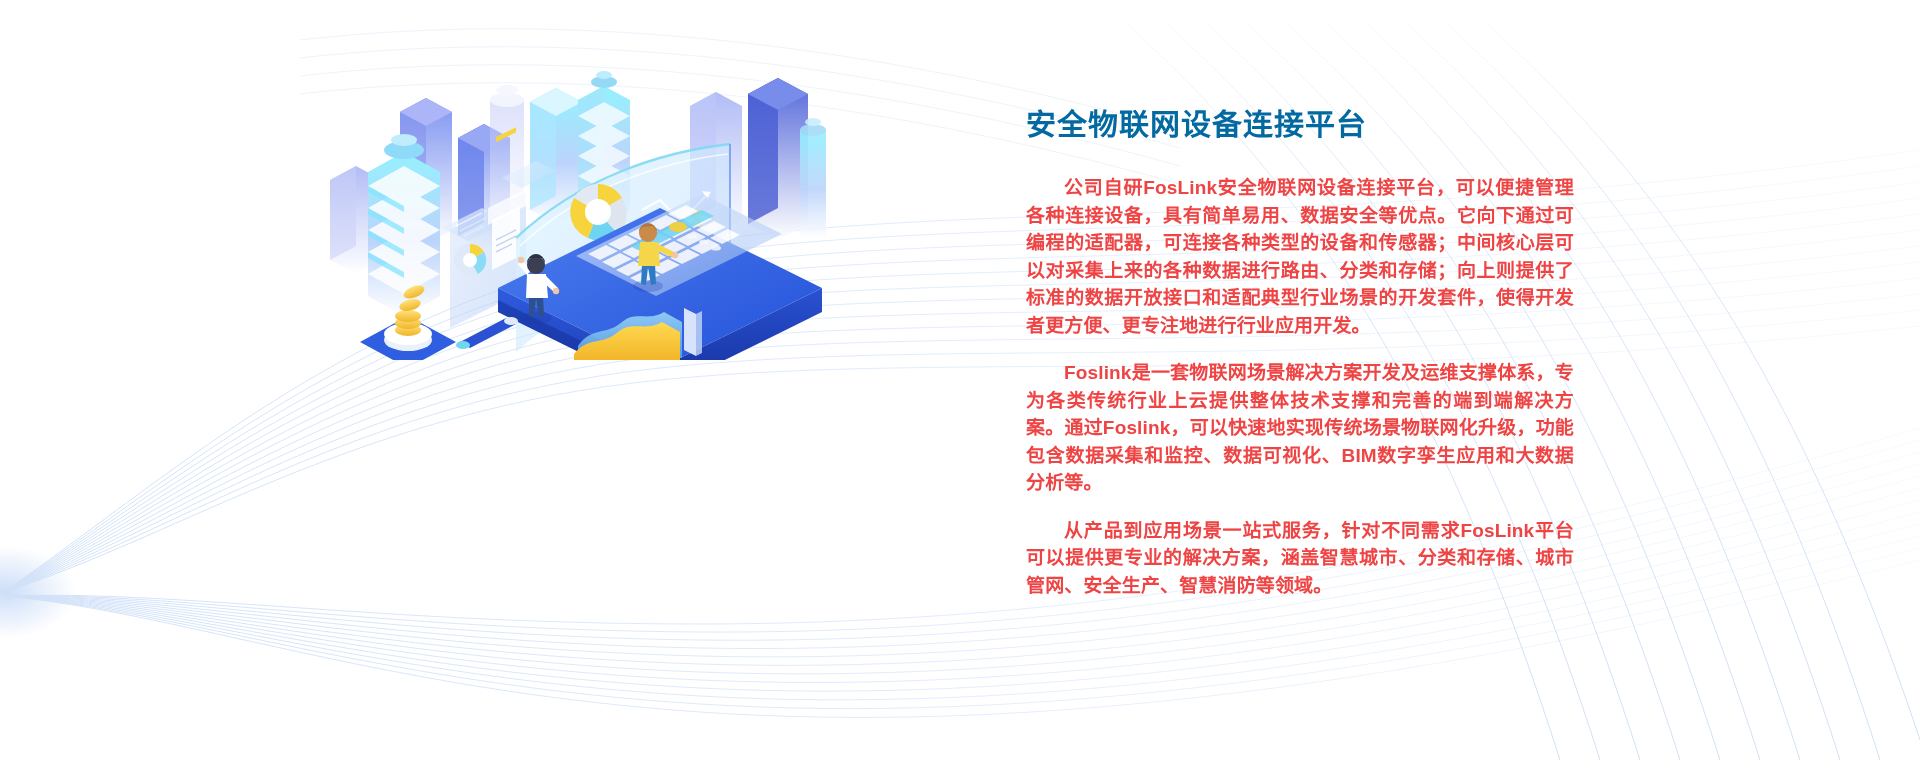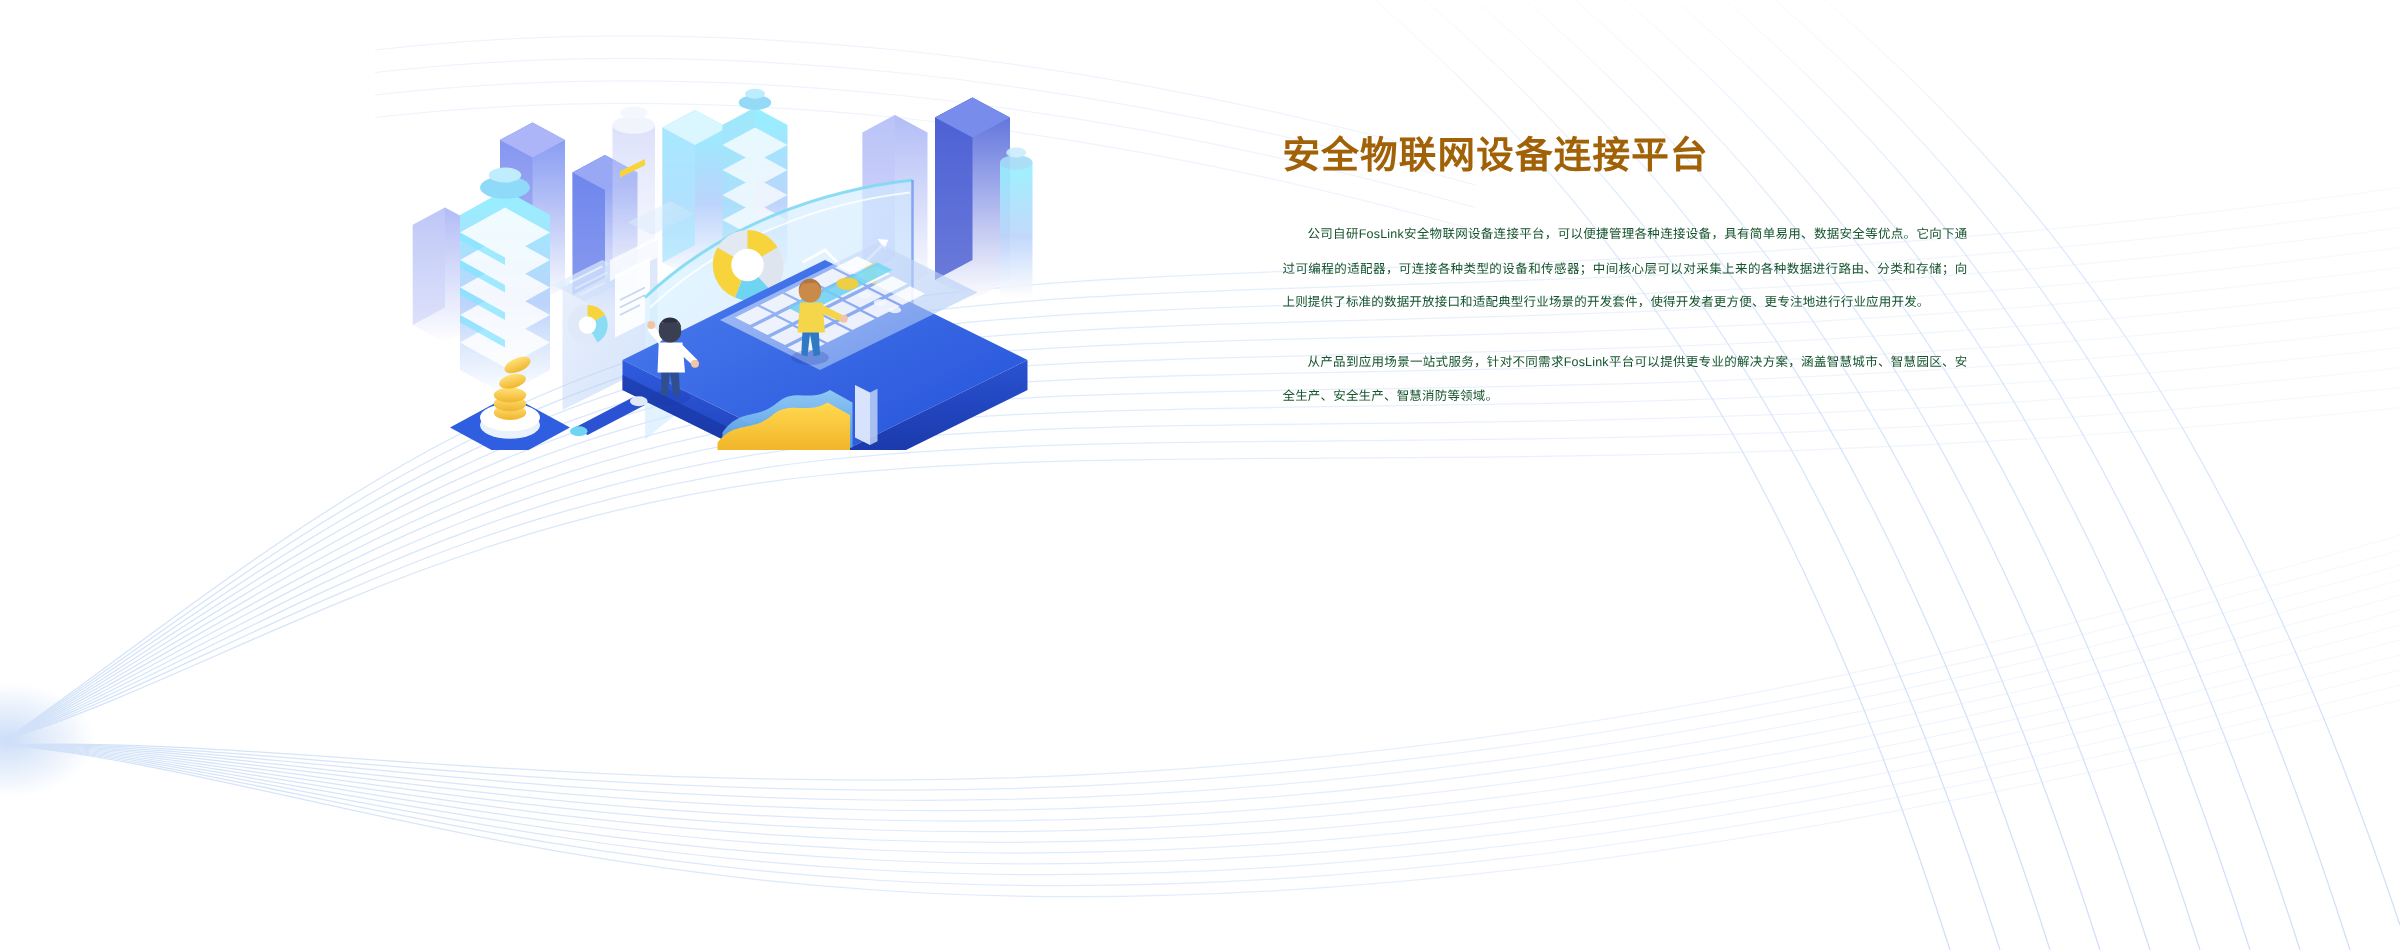--- a/index.html
+++ b/index.html
@@ -46,45 +46,46 @@
     position: absolute;
     left: 1026px;
     top: 104px;
     width: 548px;
     z-index: 3;
   }
 
   .page-title {
     font-size: 30px;
     font-weight: bold;
-    color: #a16207;
+    color: #0369a1;
     letter-spacing: 1px;
     line-height: 42px;
     white-space: nowrap;
   }
 
   .page-subtitle {
     font-size: 29px;
     font-weight: 500;
     color: #ccdcf7;
     letter-spacing: 1.2px;
     line-height: 40px;
     margin-top: 2px;
   }
 
   .body-copy { margin-top: 28px; }
 
   .paragraph {
-    font-size: 10px;
+    font-size: 19px;
     line-height: 27.5px;
-    color: #14532d;
+    color: #ef4444;
     text-indent: 2em;
     text-align: justify;
     letter-spacing: 0.15px;
     margin-bottom: 20px;
+    font-weight: bold;
   }
   .paragraph:last-child { margin-bottom: 0; }
 </style>
 </head>
 <body>
 
 <div id="stage">
 
   <svg class="bg-waves" viewBox="0 0 1920 760" preserveAspectRatio="none" aria-hidden="true">
     <defs>
@@ -455,17 +456,18 @@
       </g>
     </g>
   </svg>
 
   <div class="content">
     <h1 class="page-title">安全物联网设备连接平台</h1>
 
 
     <div class="body-copy">
       <p class="paragraph">公司自研FosLink安全物联网设备连接平台，可以便捷管理各种连接设备，具有简单易用、数据安全等优点。它向下通过可编程的适配器，可连接各种类型的设备和传感器；中间核心层可以对采集上来的各种数据进行路由、分类和存储；向上则提供了标准的数据开放接口和适配典型行业场景的开发套件，使得开发者更方便、更专注地进行行业应用开发。</p>
-      <p class="paragraph">从产品到应用场景一站式服务，针对不同需求FosLink平台可以提供更专业的解决方案，涵盖智慧城市、智慧园区、安全生产、安全生产、智慧消防等领域。</p>
+      <p class="paragraph">Foslink是一套物联网场景解决方案开发及运维支撑体系，专为各类传统行业上云提供整体技术支撑和完善的端到端解决方案。通过Foslink，可以快速地实现传统场景物联网化升级，功能包含数据采集和监控、数据可视化、BIM数字孪生应用和大数据分析等。</p>
+      <p class="paragraph">从产品到应用场景一站式服务，针对不同需求FosLink平台可以提供更专业的解决方案，涵盖智慧城市、分类和存储、城市管网、安全生产、智慧消防等领域。</p>
     </div>
   </div>
 
 </div>
 
 </body></html>

